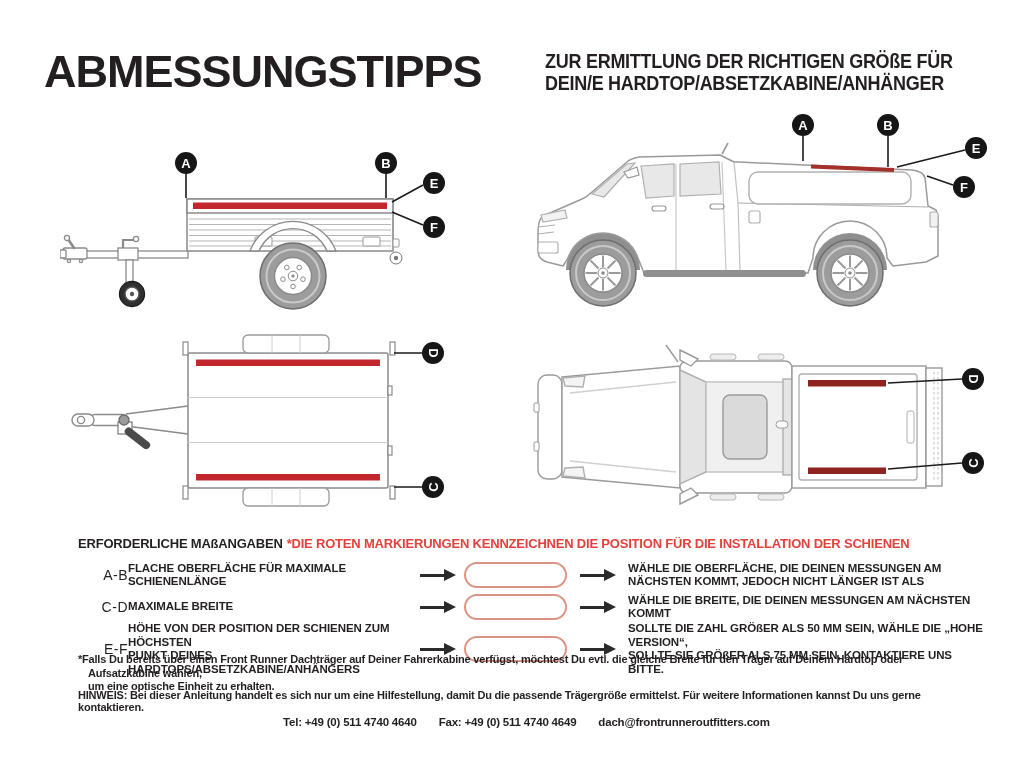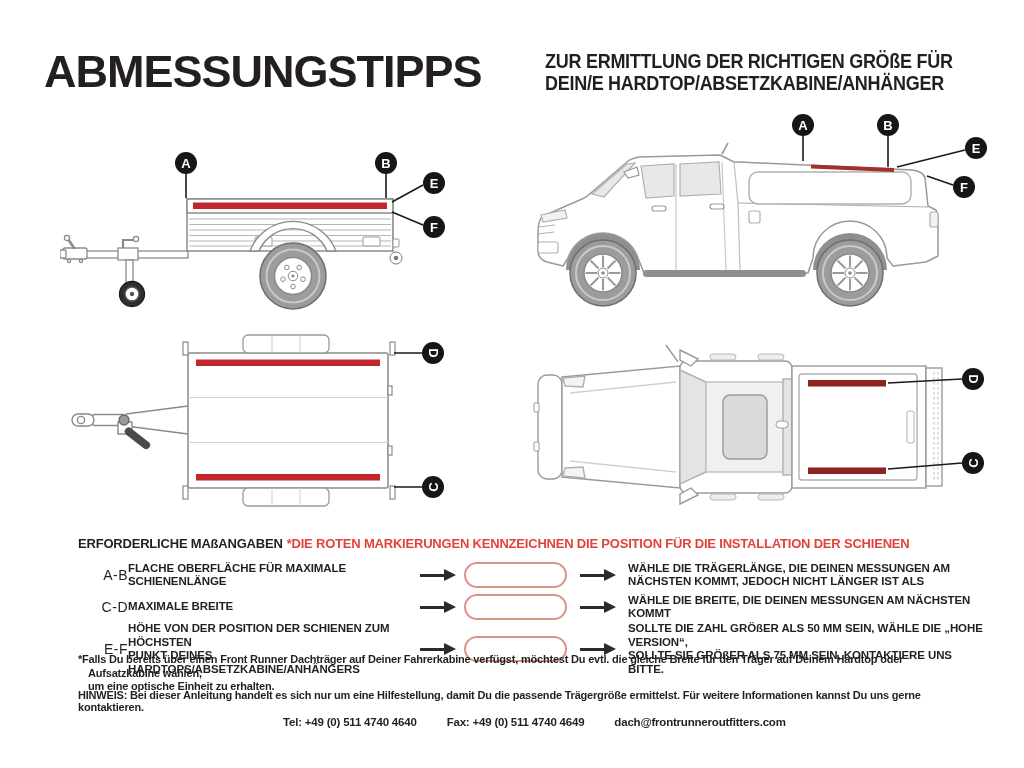--- a/index.html
+++ b/index.html
@@ -29,21 +29,21 @@
   .arrow { position:relative; width:36px; height:12px; }
   .arrow::before { content:""; position:absolute; left:0; top:4.5px; width:24px; height:3px; background:#2b2b2b; }
   .arrow::after  { content:""; position:absolute; left:24px; top:0; width:0; height:0;
                    border-left:12px solid #2b2b2b; border-top:6px solid transparent; border-bottom:6px solid transparent; }
   .pill { width:103px; height:26px; background:#fff; border:2px solid #DC9486; border-radius:14px; }
   .footnote {
     left:78px; top:653px; width:895px; font-size:11px; font-weight:bold; line-height:13.5px;
     letter-spacing:-0.2px; white-space:pre-line; padding-left:10px; text-indent:-10px;
   }
   .hinweis { left:78px; top:689px; width:910px; font-size:11px; font-weight:bold; letter-spacing:-0.2px; }
-  .contact { left:283px; top:716px; display:flex; gap:30px; font-size:11.5px; font-weight:bold; letter-spacing:-0.2px; white-space:nowrap; }
+  .contact { left:283px; top:716px; display:flex; gap:22px; font-size:11.5px; font-weight:bold; letter-spacing:-0.2px; white-space:nowrap; }
 </style>
 </head>
 <body>
 
 <div class="page">
 
   <div class="abs title">ABMESSUNGSTIPPS</div>
   <div class="abs subtitle">
     <div>ZUR ERMITTLUNG DER RICHTIGEN GRÖßE FÜR</div>
     <div>DEIN/E HARDTOP/ABSETZKABINE/ANHÄNGER</div>
@@ -268,21 +268,21 @@
     <span class="red-note">*DIE ROTEN MARKIERUNGEN KENNZEICHNEN DIE POSITION FÜR DIE INSTALLATION DER SCHIENEN</span>
   </div>
 
   <div class="abs rows">
     <div class="mrow r1">
       <span class="key">A-B</span>
       <span class="desc">FLACHE OBERFLÄCHE FÜR MAXIMALE SCHIENENLÄNGE</span>
       <span class="arrow"></span>
       <span class="pill"></span>
       <span class="arrow"></span>
-      <span class="result">WÄHLE DIE TRÄGERLÄNGE, DIE DEINEN MESSUNGEN AM
+      <span class="result">WÄHLE DIE OBERFLÄCHE, DIE DEINEN MESSUNGEN AM
 NÄCHSTEN KOMMT, JEDOCH NICHT LÄNGER IST ALS</span>
     </div>
     <div class="mrow r2">
       <span class="key">C-D</span>
       <span class="desc">MAXIMALE BREITE</span>
       <span class="arrow"></span>
       <span class="pill"></span>
       <span class="arrow"></span>
       <span class="result">WÄHLE DIE BREITE, DIE DEINEN MESSUNGEN AM NÄCHSTEN KOMMT</span>
     </div>

